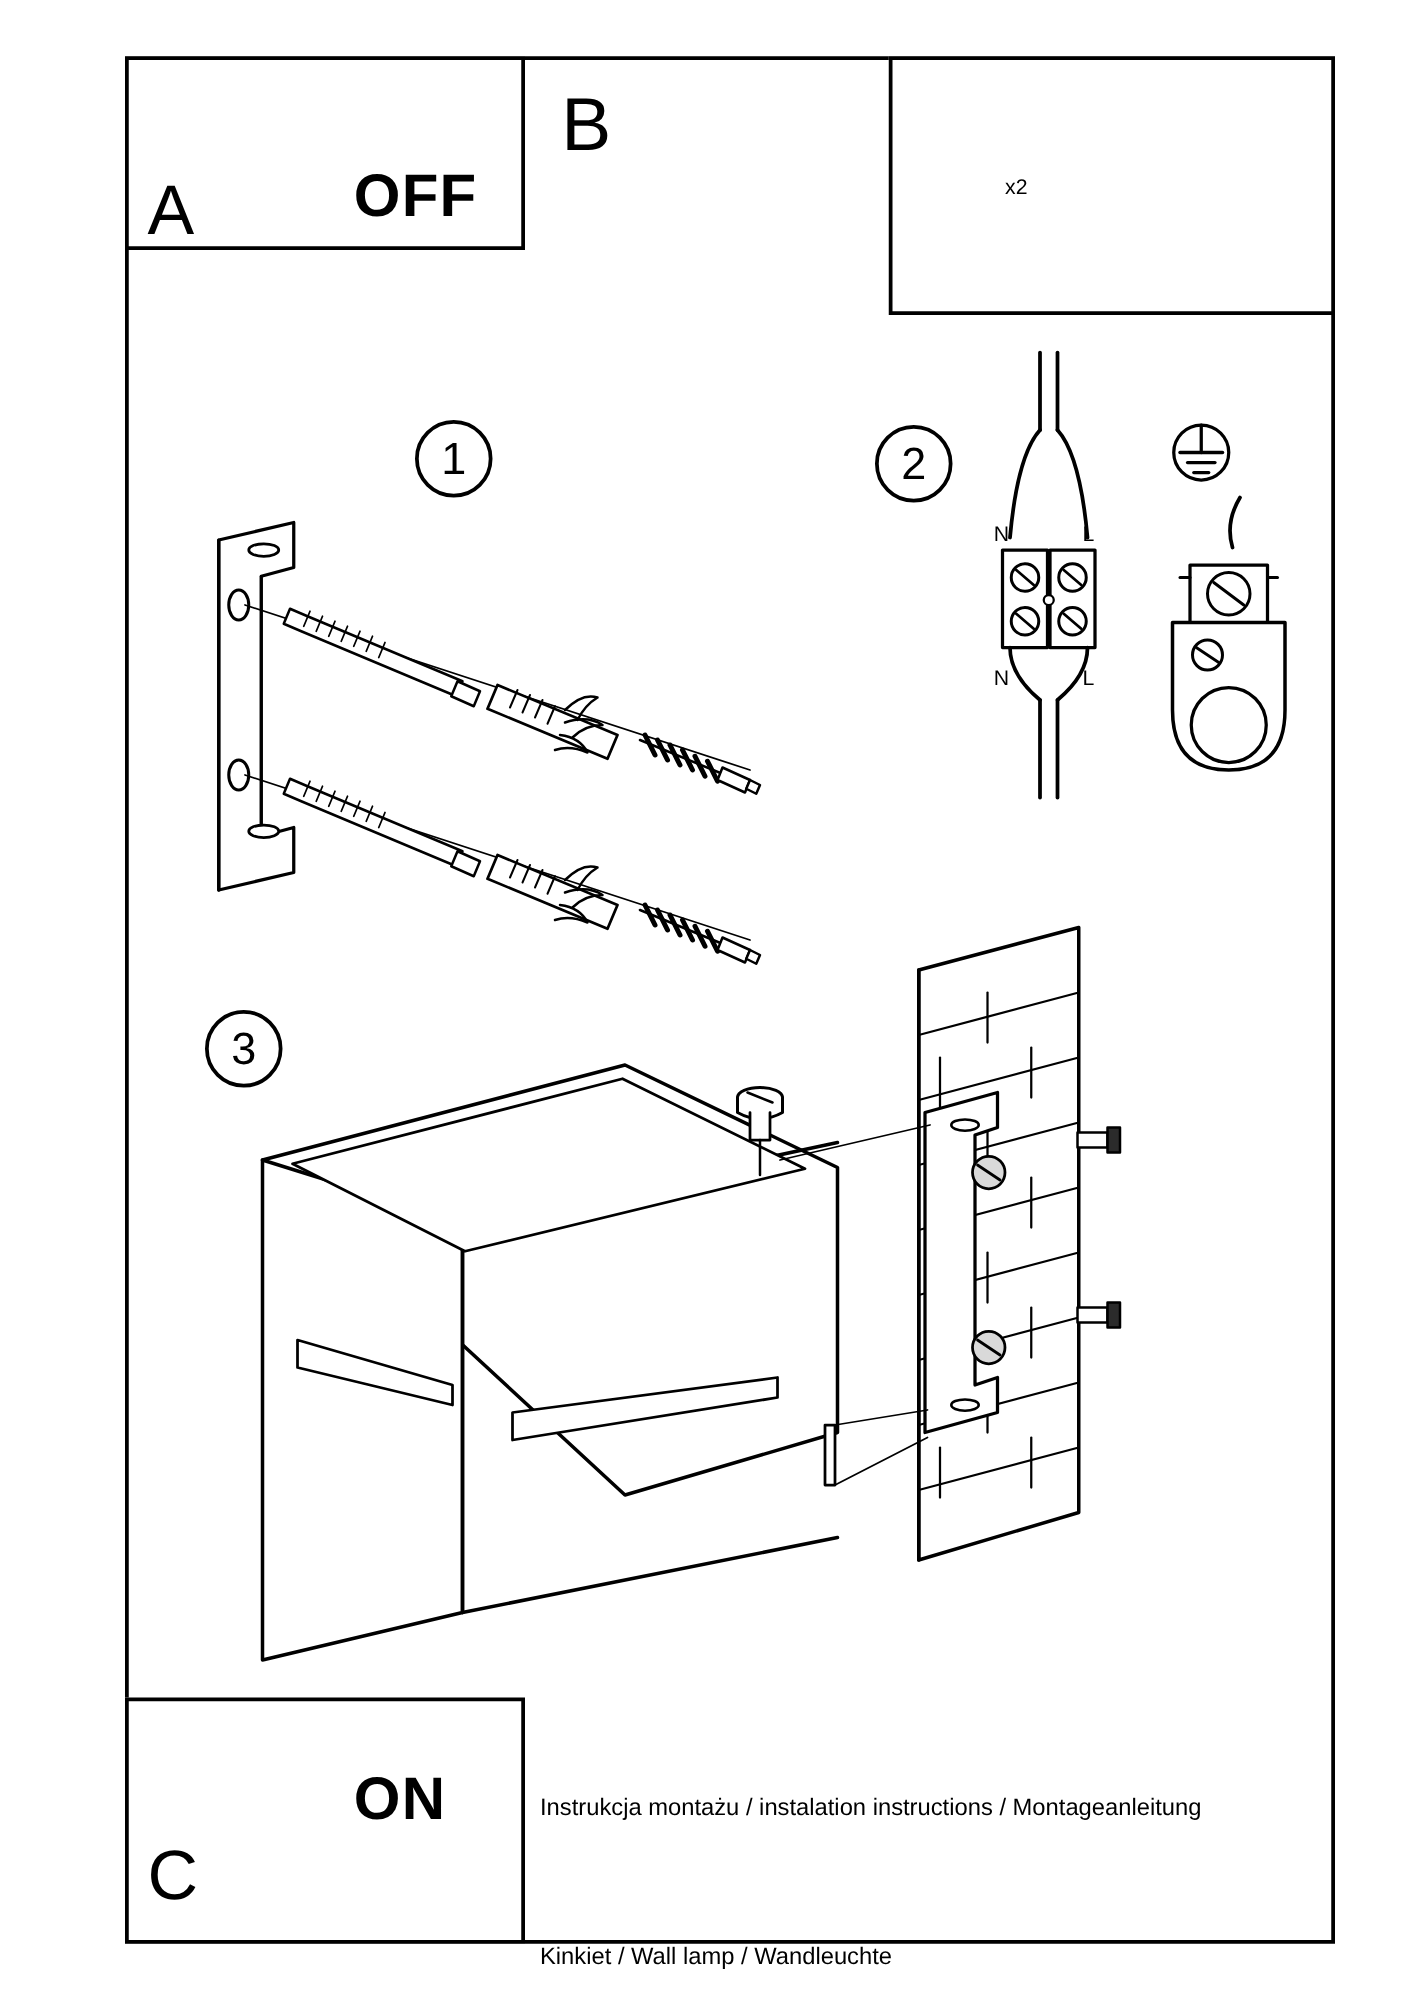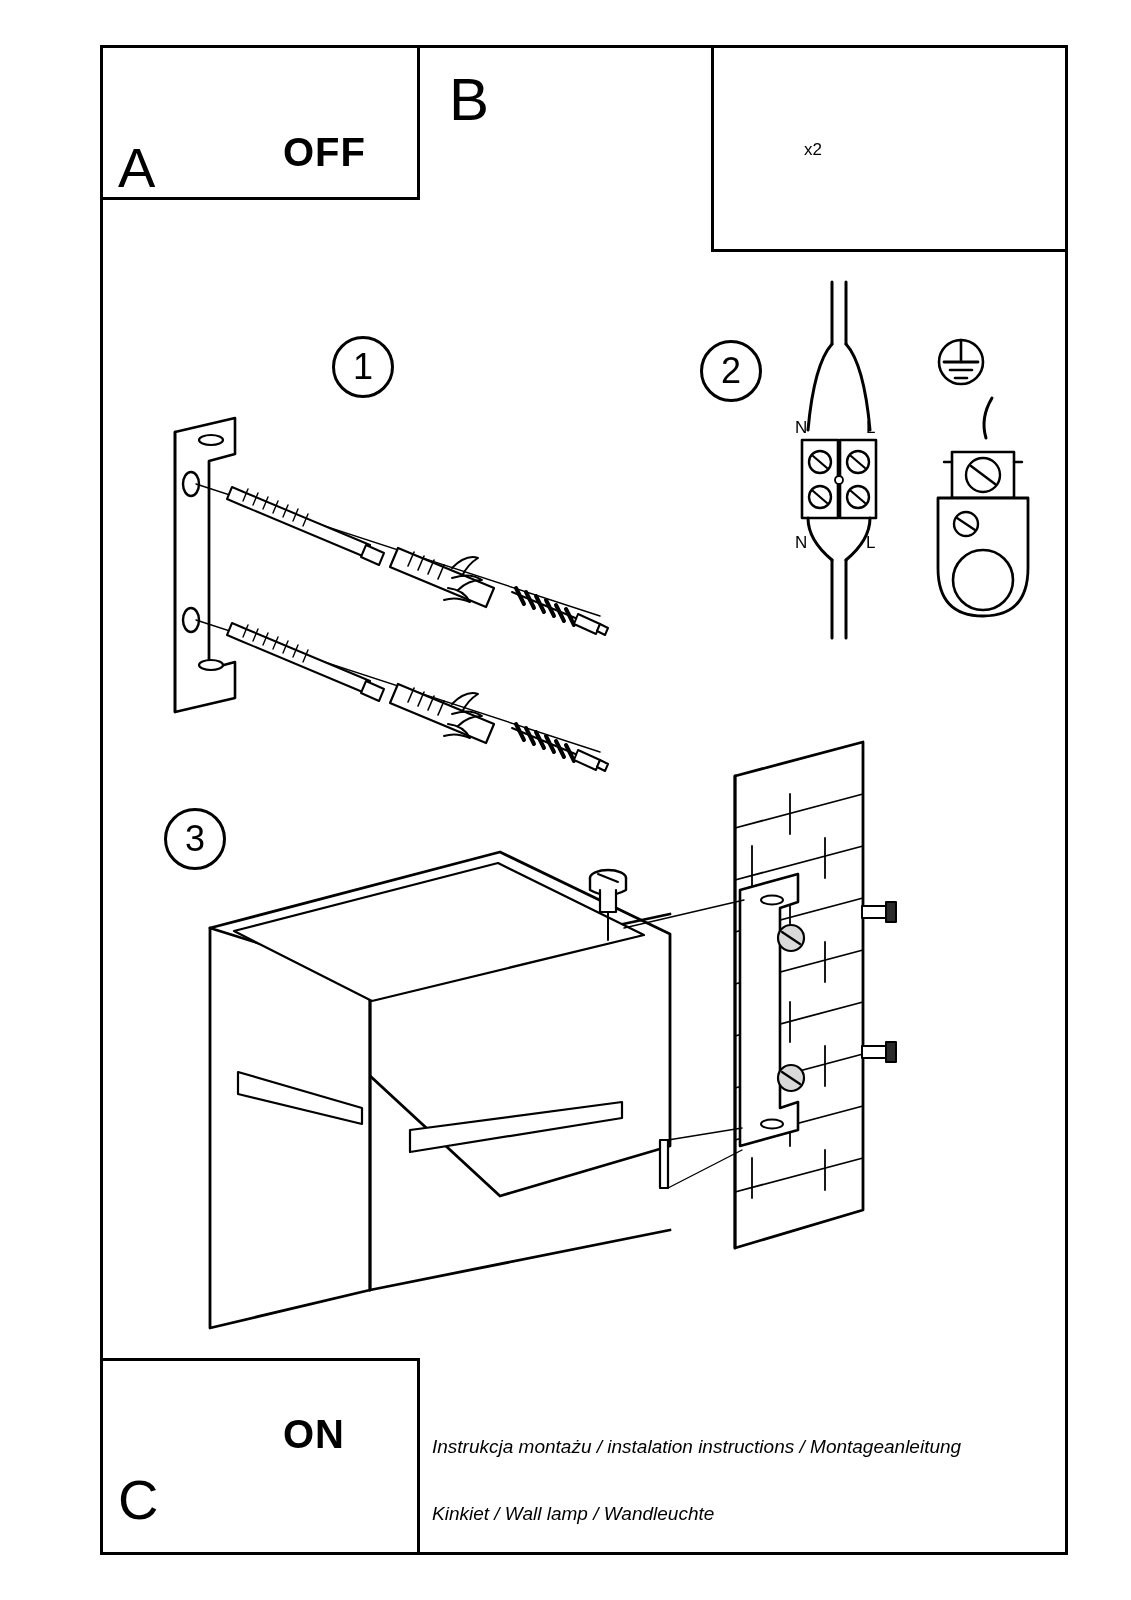--- a/index.html
+++ b/index.html
@@ -43,21 +43,21 @@
     font-size: 56px;
     line-height: 1;
     font-weight: 400;
   }
   .letter-a { left: 118px; top: 140px; }
   .letter-b { left: 449px; top: 70px; font-size: 60px; }
   .letter-c { left: 118px; top: 1472px; }
 
   .word {
     position: absolute;
-    font-size: 40px;
+    font-size: 48px;
     font-weight: 700;
     letter-spacing: 1px;
   }
   .word-off { left: 283px; top: 130px; }
   .word-on  { left: 283px; top: 1412px; }
 
   .step-circle {
     position: absolute;
     width: 62px;
     height: 62px;
@@ -88,24 +88,23 @@
   .lbl-n-top { left: 795px; top: 418px; }
   .lbl-l-top { left: 866px; top: 418px; }
   .lbl-n-bot { left: 795px; top: 533px; }
   .lbl-l-bot { left: 866px; top: 533px; }
 
   .caption {
     position: absolute;
     left: 432px;
     font-size: 19px;
     white-space: nowrap;
-    font-style: italic;
   }
   .caption-1 { top: 1436px; }
-  .caption-2 { top: 1503px; }
+  .caption-2 { top: 1555px; }
 
   svg { display: block; }
   .art {
     position: absolute;
     left: 0;
     top: 0;
     width: 1131px;
     height: 1600px;
     pointer-events: none;
   }

